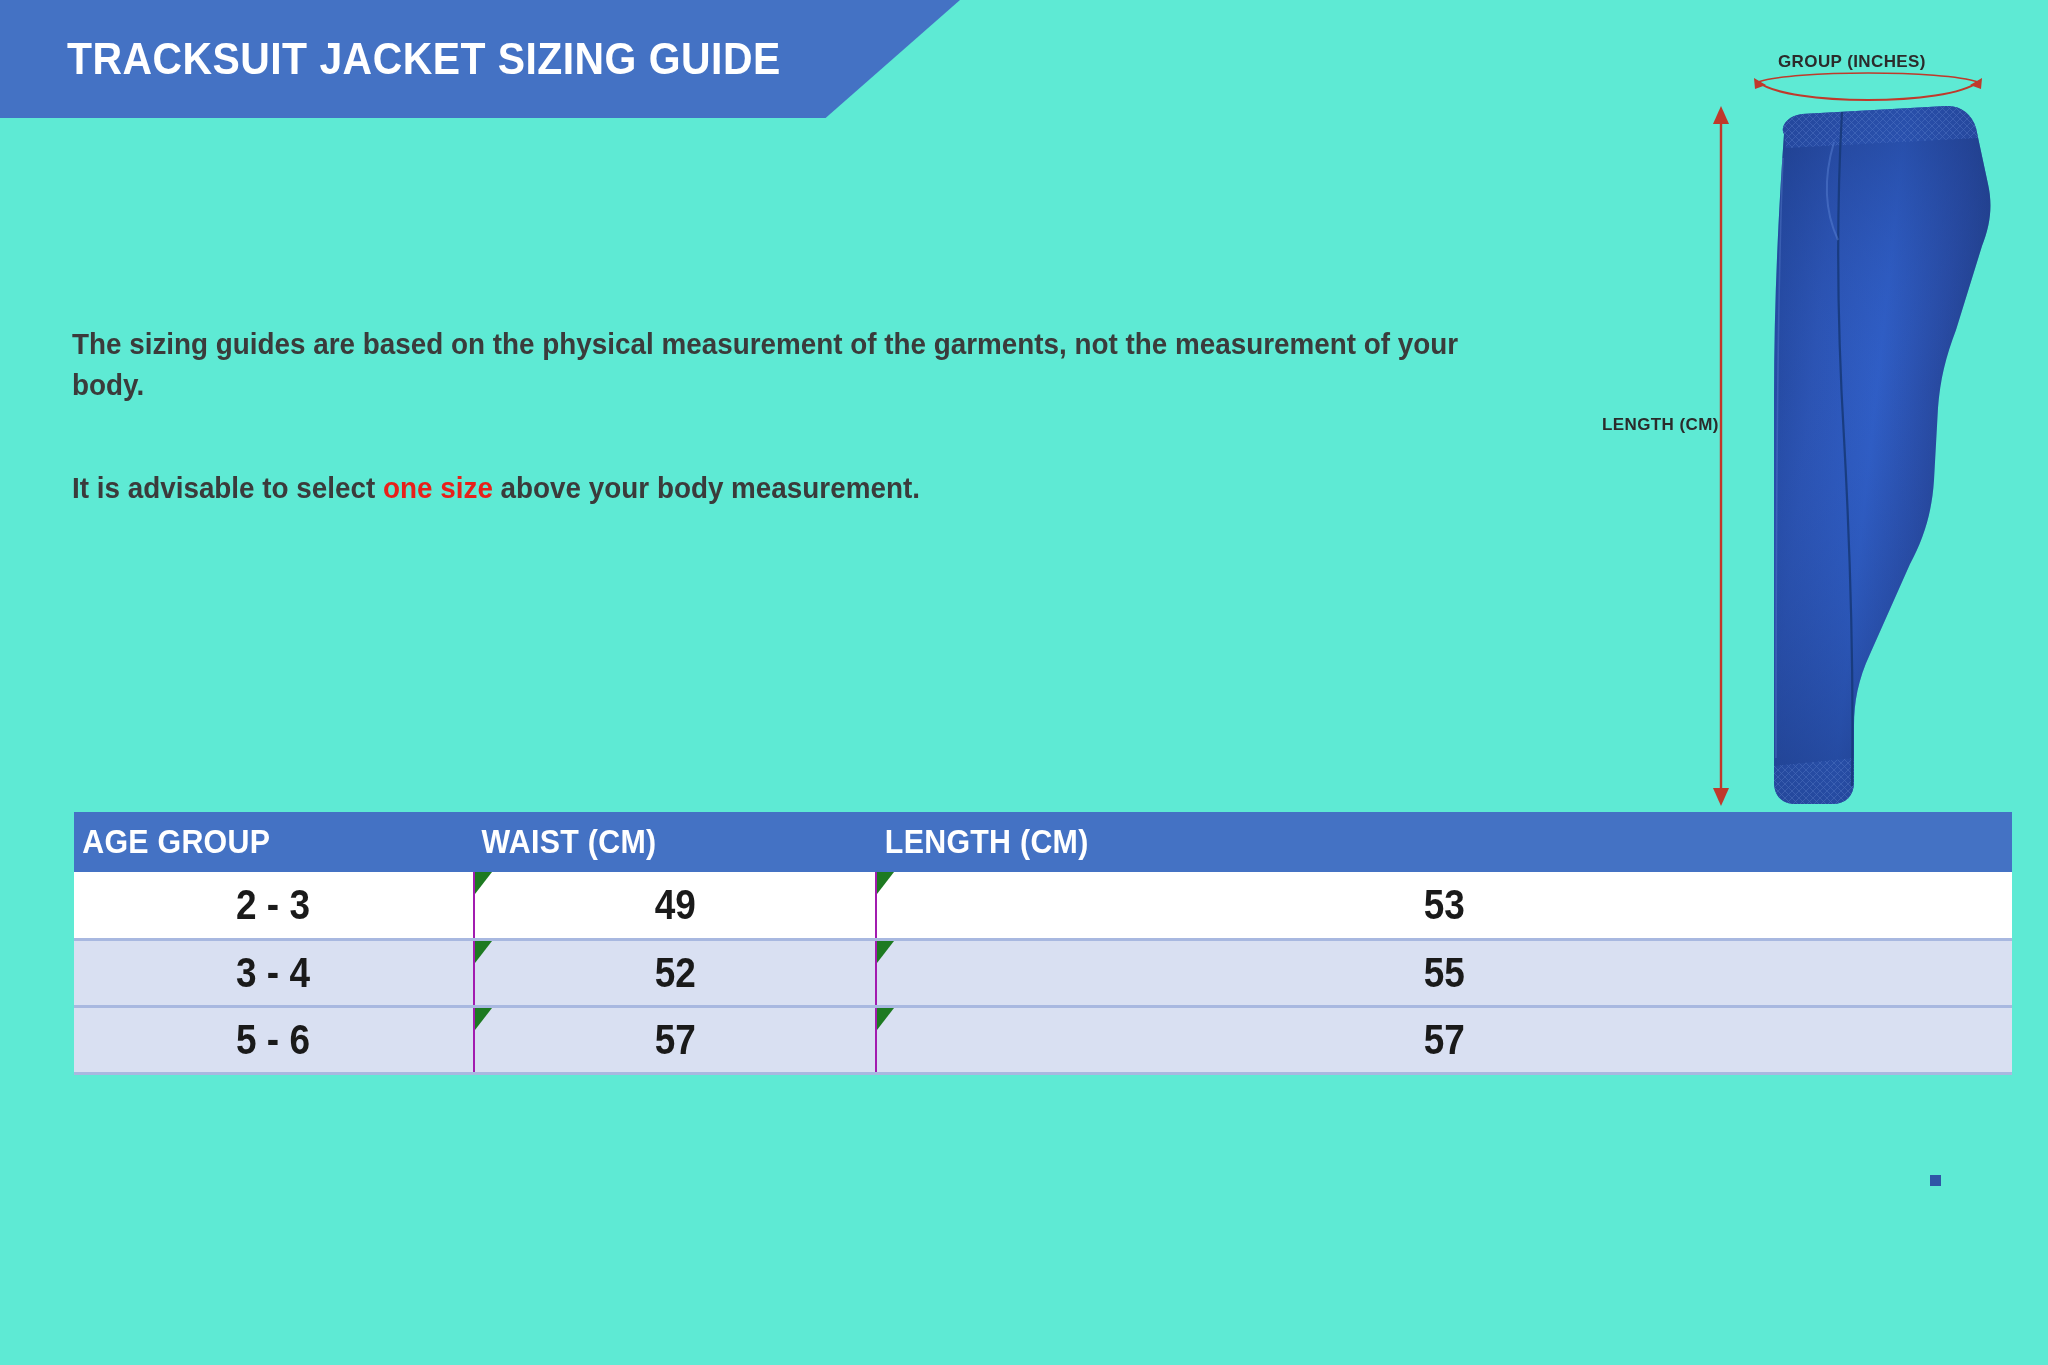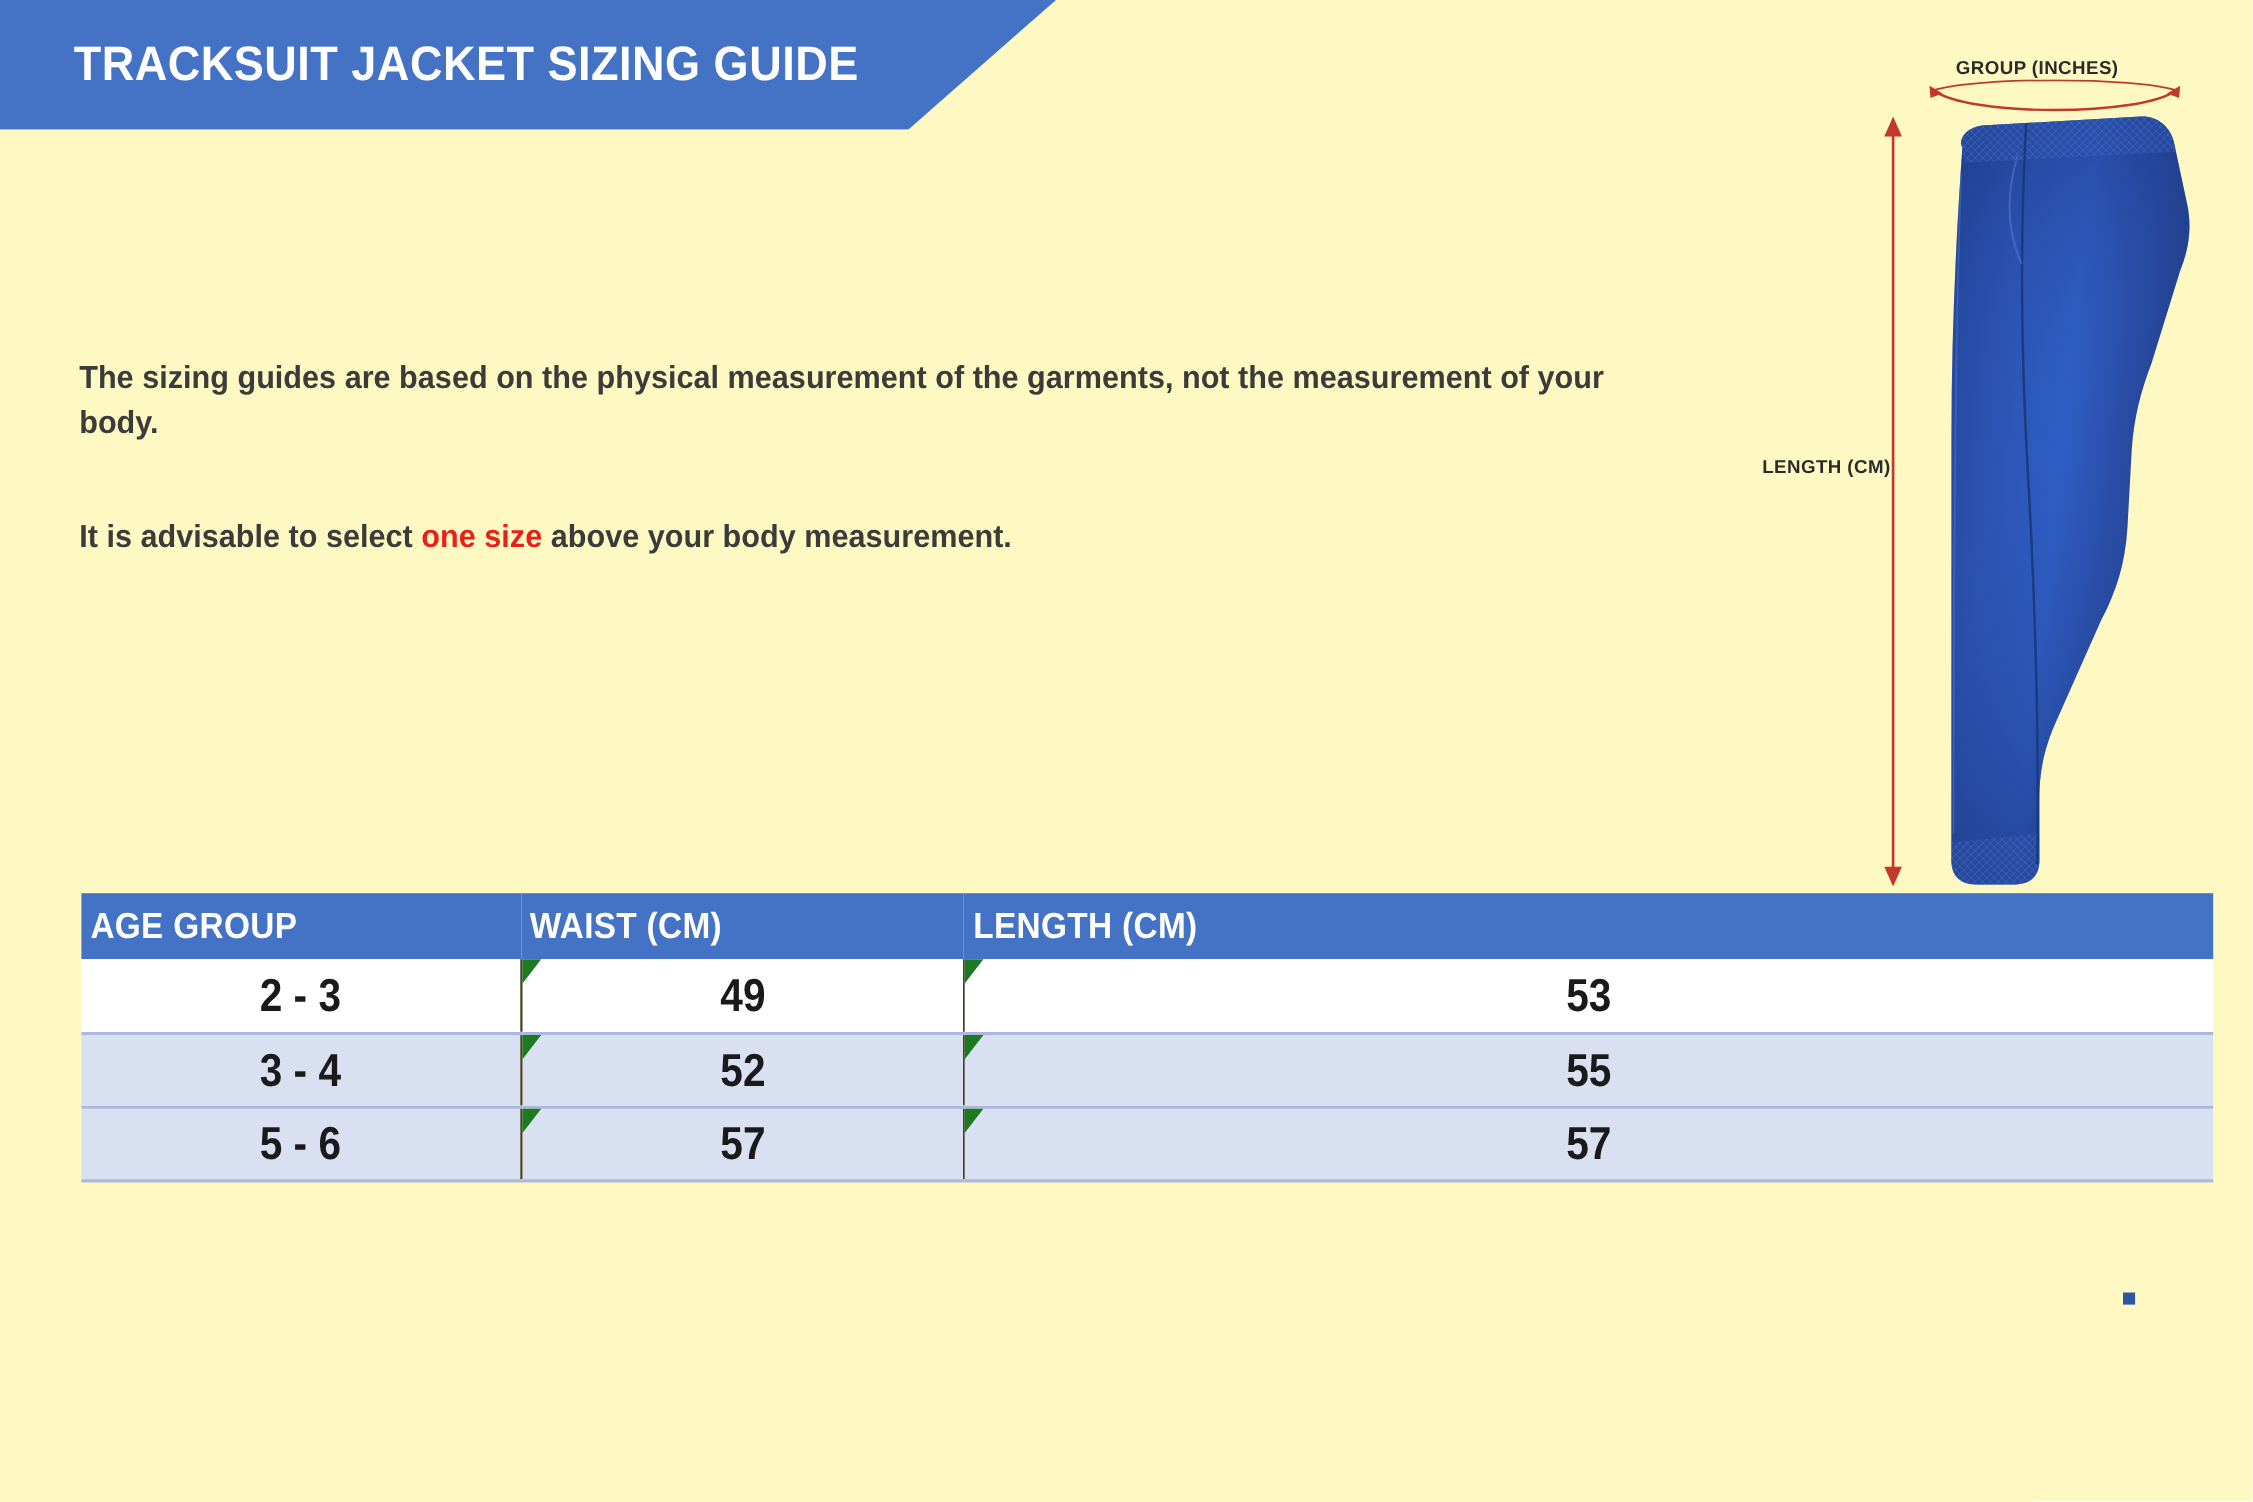--- a/index.html
+++ b/index.html
@@ -9,21 +9,21 @@
     height: 1365px;
     background: #ffffff;
     font-family: "Liberation Sans", sans-serif;
     overflow: hidden;
   }
 
   .page {
     position: relative;
     width: 2048px;
     height: 1365px;
-    background: #fef9c3;
+    background: #5eead4;
   }
 
   
   .banner {
     position: absolute;
     left: 0;
     top: 0;
     width: 960px;
     height: 118px;
     background: #4472c4;
@@ -174,21 +174,21 @@
     border-bottom: 3px solid #a8b8e0;
     position: relative;
   }
   .data-row td span.val { display: inline-block; transform: scaleX(0.88); }
 
   .data-row.odd td  { background: #ffffff; }
   .data-row.even td { background: #d9e0f2; }
 
   .data-row td.cell-waist,
   .data-row td.cell-len {
-    border-left: 2px solid #404040;
+    border-left: 2px solid #a21caf;
     text-align: center;
   }
 
   
   .gmark {
     position: absolute;
     left: 0;
     top: 0;
     width: 0;
     height: 0;

